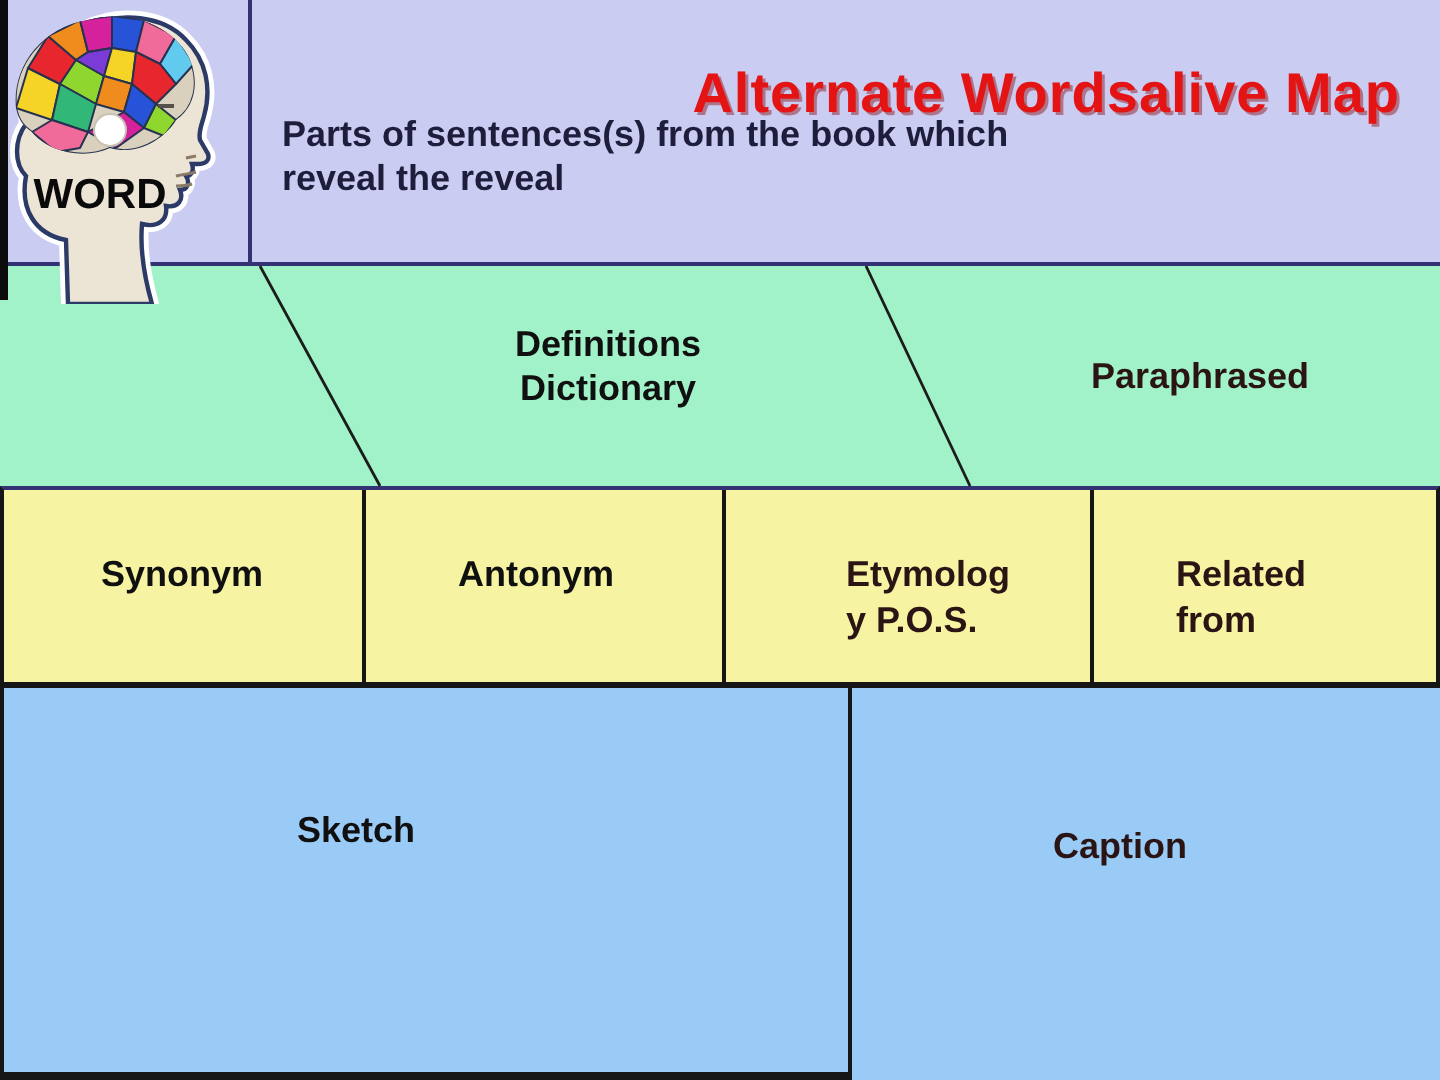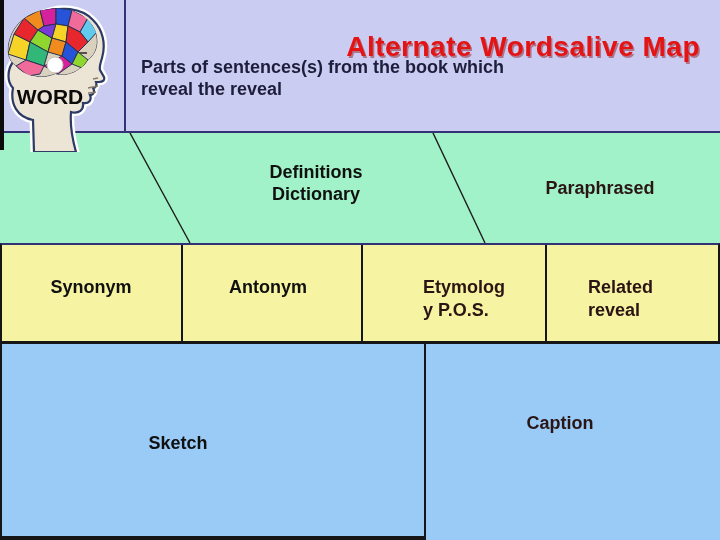--- a/index.html
+++ b/index.html
@@ -51,44 +51,44 @@
     <div>Parts of sentences(s) from the book which</div>
     <div>reveal the reveal</div>
   </div>
   <div class="vdiv-top"></div>
 
   <svg class="diag" width="720" height="112">
     <line x1="130" y1="0" x2="190" y2="110" stroke="#1c1c1c" stroke-width="1.4"></line>
     <line x1="433" y1="0" x2="485" y2="110" stroke="#1c1c1c" stroke-width="1.4"></line>
   </svg>
 
-  <div class="lbl" style="left:236px;top:161px;width:160px;">
+  <div class="lbl" style="left:224px;top:161px;width:160px;">
     <div>Definitions</div>
     <div>Dictionary</div>
   </div>
   <div class="lbl maroon" style="left:515px;top:177px;width:170px;">Paraphrased</div>
 
   <div class="ydiv" style="left:181px;"></div>
   <div class="ydiv" style="left:361px;"></div>
   <div class="ydiv" style="left:545px;"></div>
 
   <div class="lbl" style="left:0;top:276px;width:182px;">Synonym</div>
   <div class="lbl" style="left:182px;top:276px;width:172px;">Antonym</div>
   <div class="lbl maroon left-align" style="left:403px;top:276px;width:120px;margin-left:20px;">
     <div>Etymolog</div>
     <div>y P.O.S.</div>
   </div>
   <div class="lbl maroon left-align" style="left:588px;top:276px;width:110px;">
     <div>Related</div>
-    <div>reveal</div>
+    <div>from</div>
   </div>
 
   <div class="bdiv"></div>
   <div class="bbottom"></div>
-  <div class="lbl" style="left:98px;top:432px;width:160px;">Sketch</div>
+  <div class="lbl" style="left:98px;top:404px;width:160px;">Sketch</div>
   <div class="lbl maroon" style="left:480px;top:412px;width:160px;">Caption</div>
 
   <div class="head-wrap">
     <svg width="128" height="152" viewBox="0 0 128 152">
 
       <path d="M 34 152 L 33 120 C 17 117 10 104 13 88 C 7 82 7 70 13 62
                C 10 42 22 22 42 14 C 60 5 82 8 93 20 C 103 30 106 44 102 58
                C 101 62 99 66 100 70 L 104 77 C 105 80 103 82 99 82 L 96 82
                C 97 85 96 88 93 88 C 95 91 94 95 90 95 C 92 100 89 104 83 103
                C 84 110 79 114 71 112 C 70 124 72 138 76 152 Z" fill="#ece4d4" stroke="#ffffff" stroke-width="7"></path>

